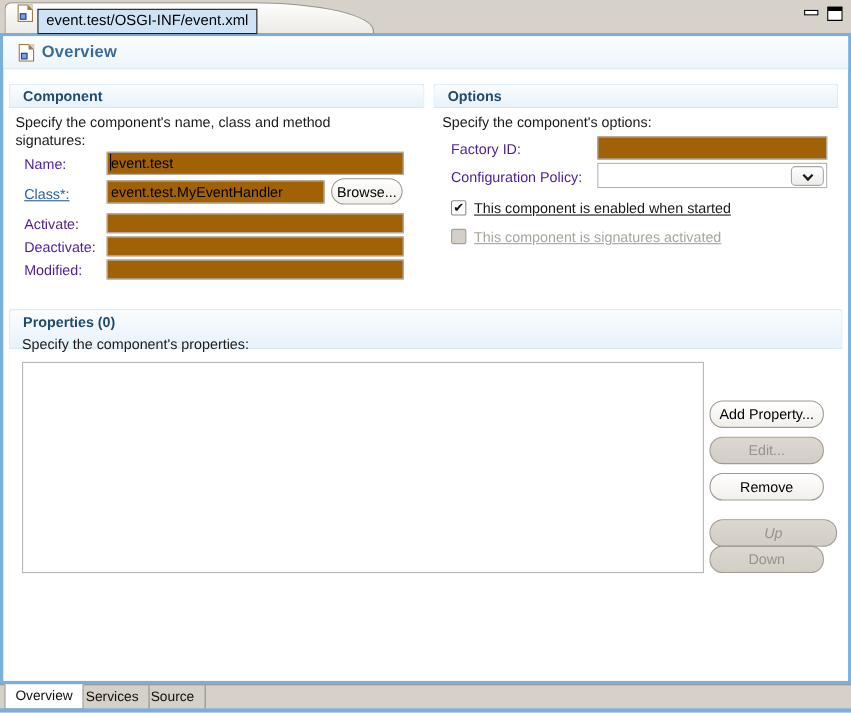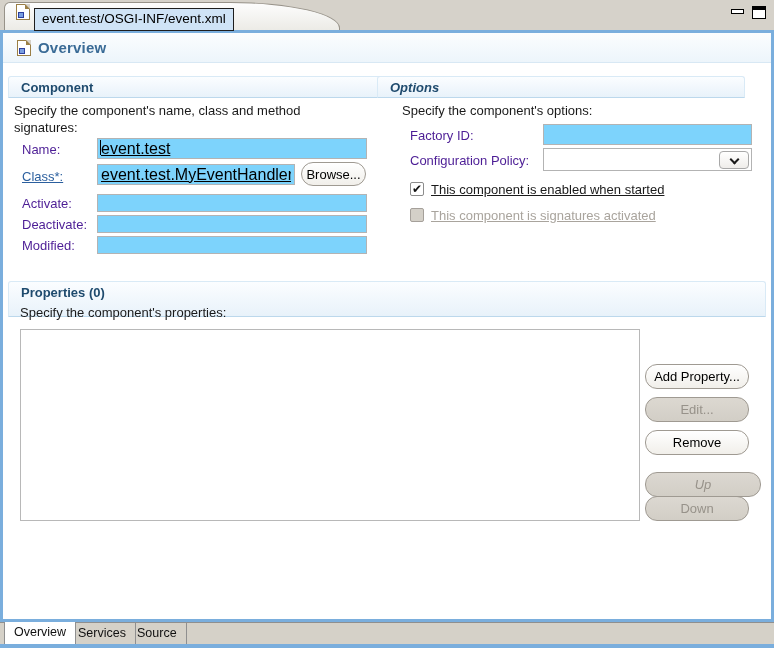--- a/index.html
+++ b/index.html
@@ -37,22 +37,22 @@
 
   
   .band { background:linear-gradient(#fbfdff,#e8f2fa); border:1px solid #d9eaf6;
     border-bottom:1px solid #bcd8ec; border-radius:3px 3px 0 0; }
   .band .sec-title { position:absolute; left:12px; top:3px; font-weight:bold; color:#1f4b6e; }
   .desc { color:#1a1a1a; line-height:17px; }
 
   .flabel { color:#4c1d95; }
   .link { color:#2b5f9e; text-decoration:underline; cursor:pointer; }
 
-  .tfield { border:1px solid #b3b3b3; background:#7dd3fc; font-family:"Liberation Sans",sans-serif;
-    font-size:16px; padding:1px 3px; color:#000; width:100%; height:100%;text-decoration:underline; }
+  .tfield { border:1px solid #b3b3b3; background:#a16207; font-family:"Liberation Sans",sans-serif;
+    font-size:13px; padding:1px 3px; color:#000; width:100%; height:100%; }
 
   .btn { border:1px solid #9f9a92; border-radius:12px; background:linear-gradient(#ffffff,#f1efea);
     font-family:"Liberation Sans",sans-serif; font-size:13px; color:#000; text-align:center; cursor:pointer; }
   .btn.disabled { background:linear-gradient(#dcd8d1,#d2cec6); color:#97928a; cursor:default; }
 
   
   .combo-box { border:1px solid #b3b3b3; background:#fff; }
   .combo-btn { position:absolute; right:2px; top:2px; width:30px; height:18px;
     border:1px solid #a8a8a8; border-radius:4px; background:linear-gradient(#fff,#efedea); cursor:pointer; }
   .chev { position:absolute; left:11px; top:4px; width:7px; height:7px;
@@ -127,21 +127,21 @@
   <div class="abs flabel" style="left:22px; top:217px;">Deactivate:</div>
   <div class="abs" style="left:97px; top:215px; width:270px; height:18px;">
     <input class="tfield" value="" style="">
   </div>
 
   <div class="abs flabel" style="left:22px; top:238px;">Modified:</div>
   <div class="abs" style="left:97px; top:236px; width:270px; height:18px;">
     <input class="tfield" value="" style="">
   </div>
 
-  <div class="abs band" style="left:377px; top:76px; width:368px; height:22px;font-style:italic;">
+  <div class="abs band" style="left:394px; top:76px; width:368px; height:22px;">
     <span class="sec-title">Options</span>
   </div>
   <div class="abs desc" style="left:402px; top:102px; width:360px;">Specify the component's options:</div>
 
   <div class="abs flabel" style="left:410px; top:128px;">Factory ID:</div>
   <div class="abs" style="left:543px; top:124px; width:209px; height:21px;">
     <input class="tfield" value="" style="">
   </div>
 
   <div class="abs flabel" style="left:410px; top:153px;">Configuration Policy:</div>

